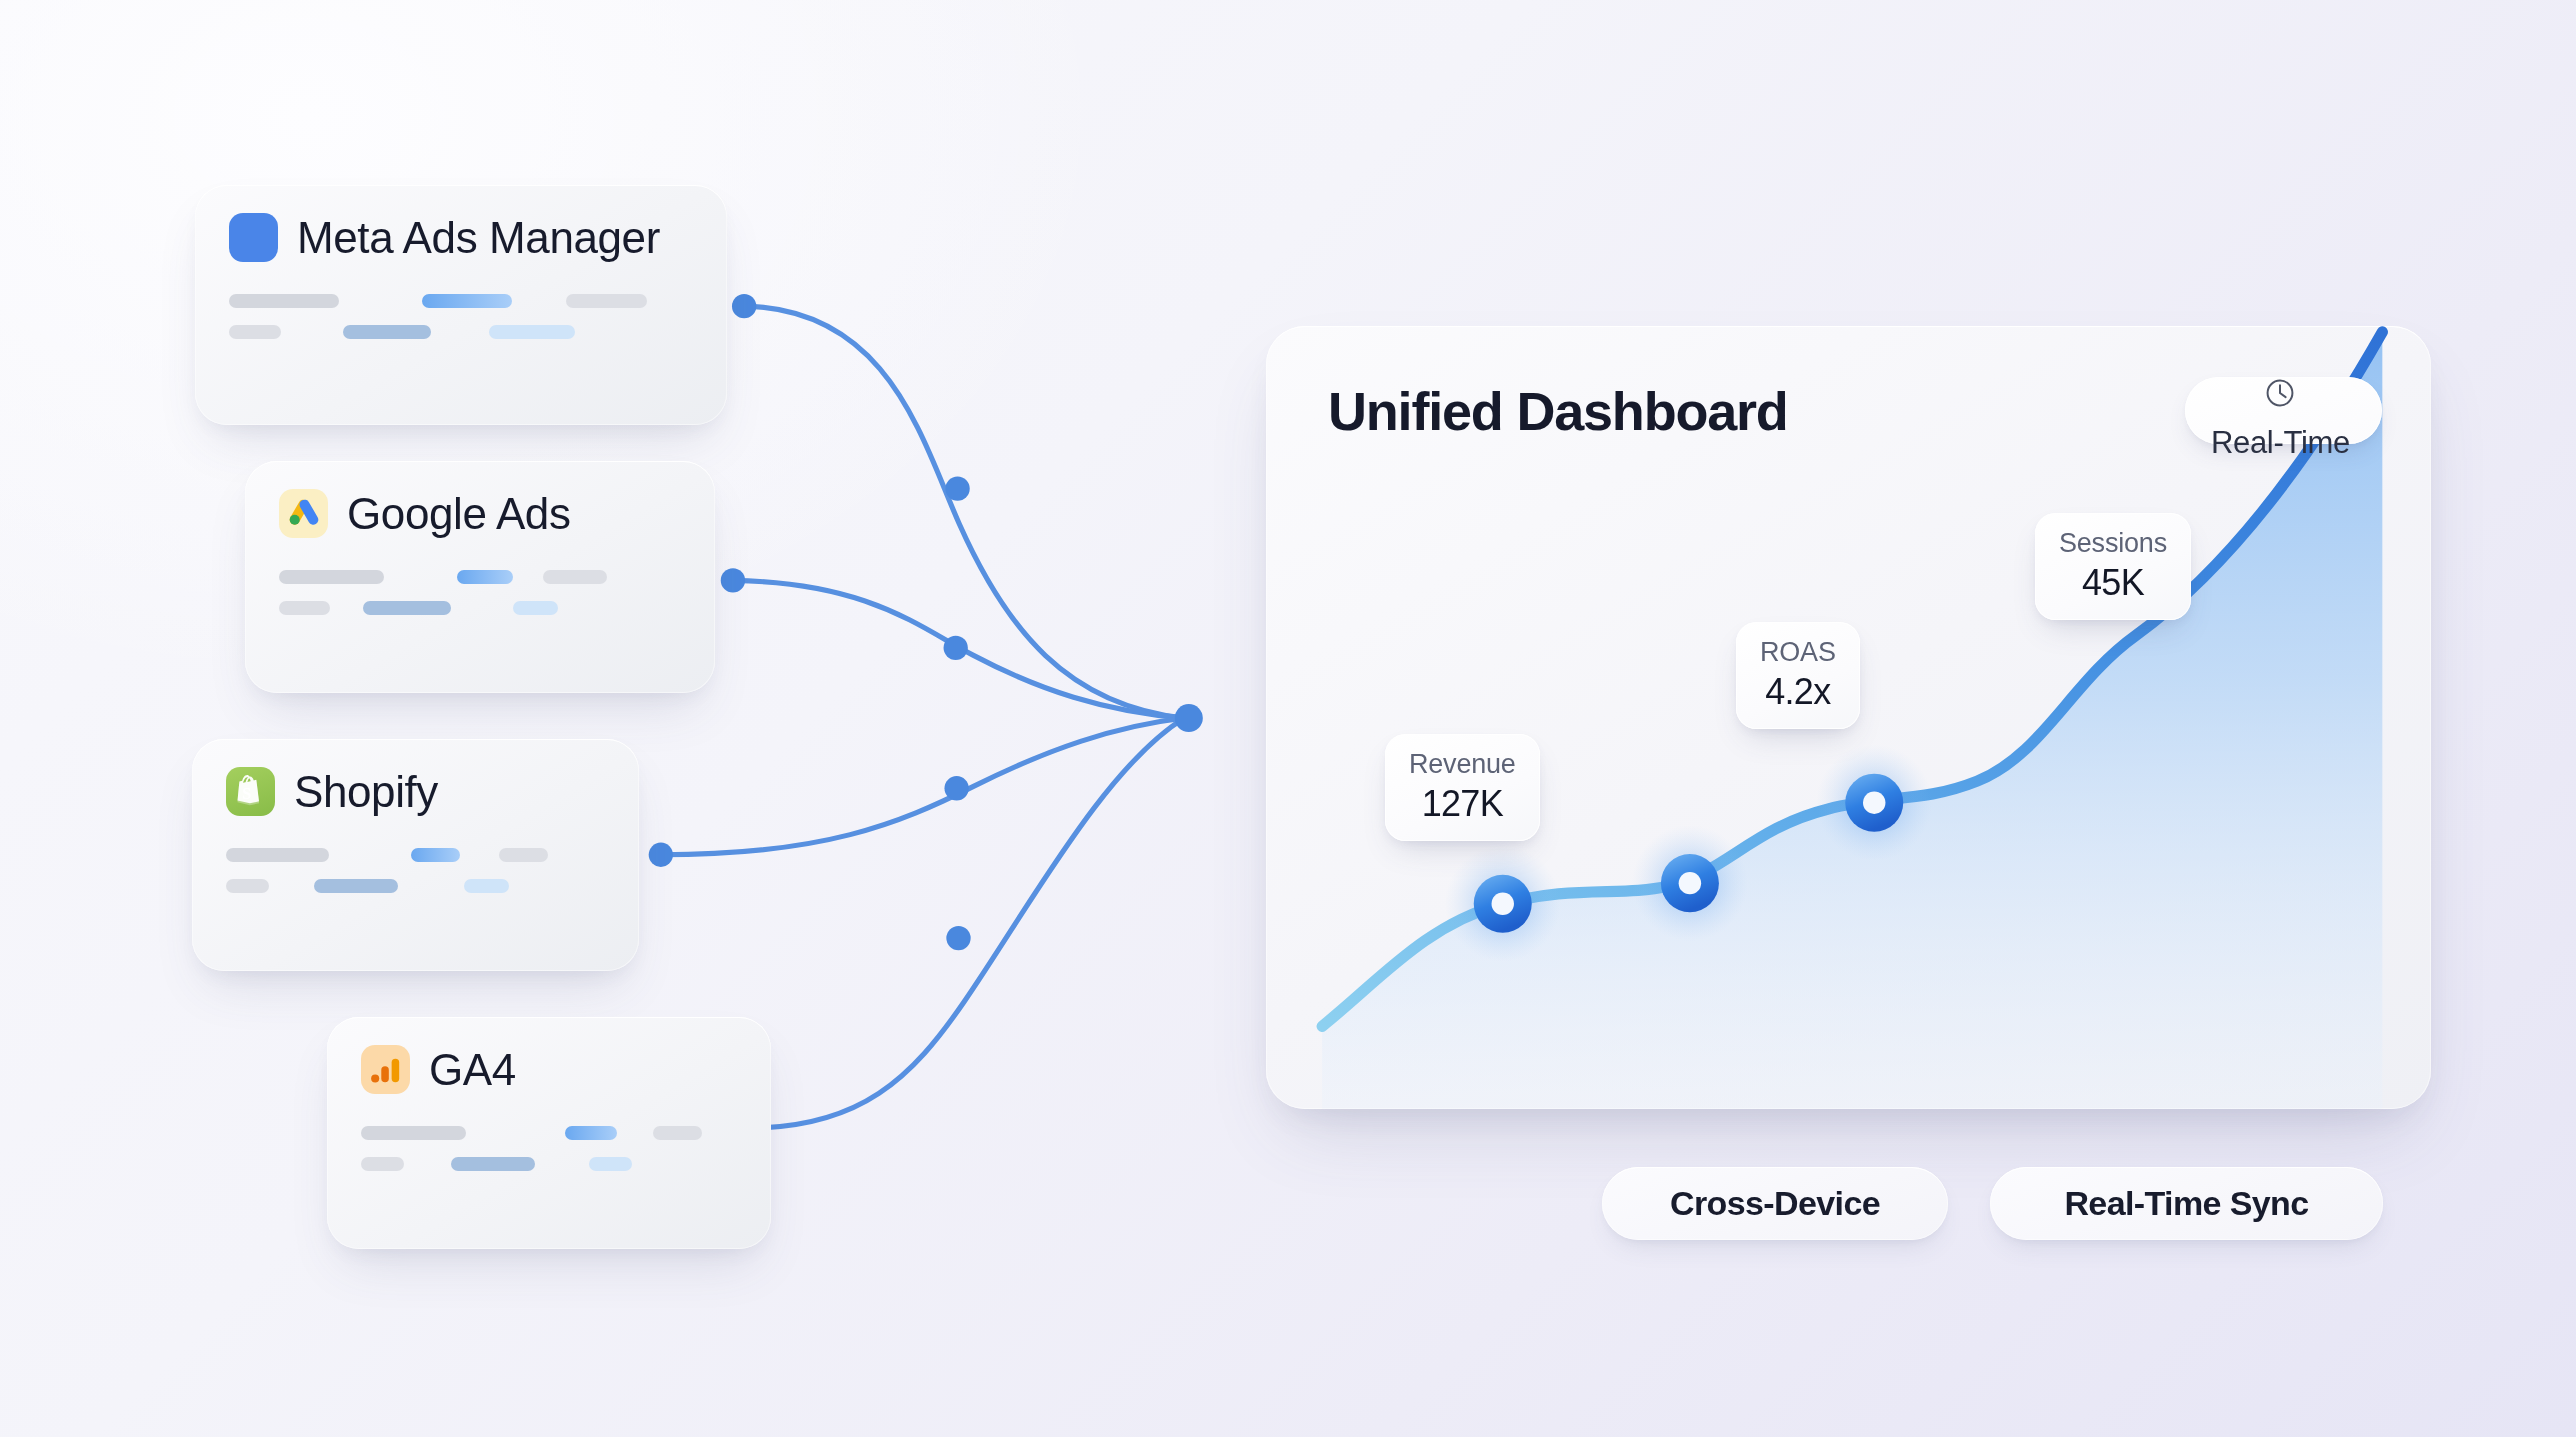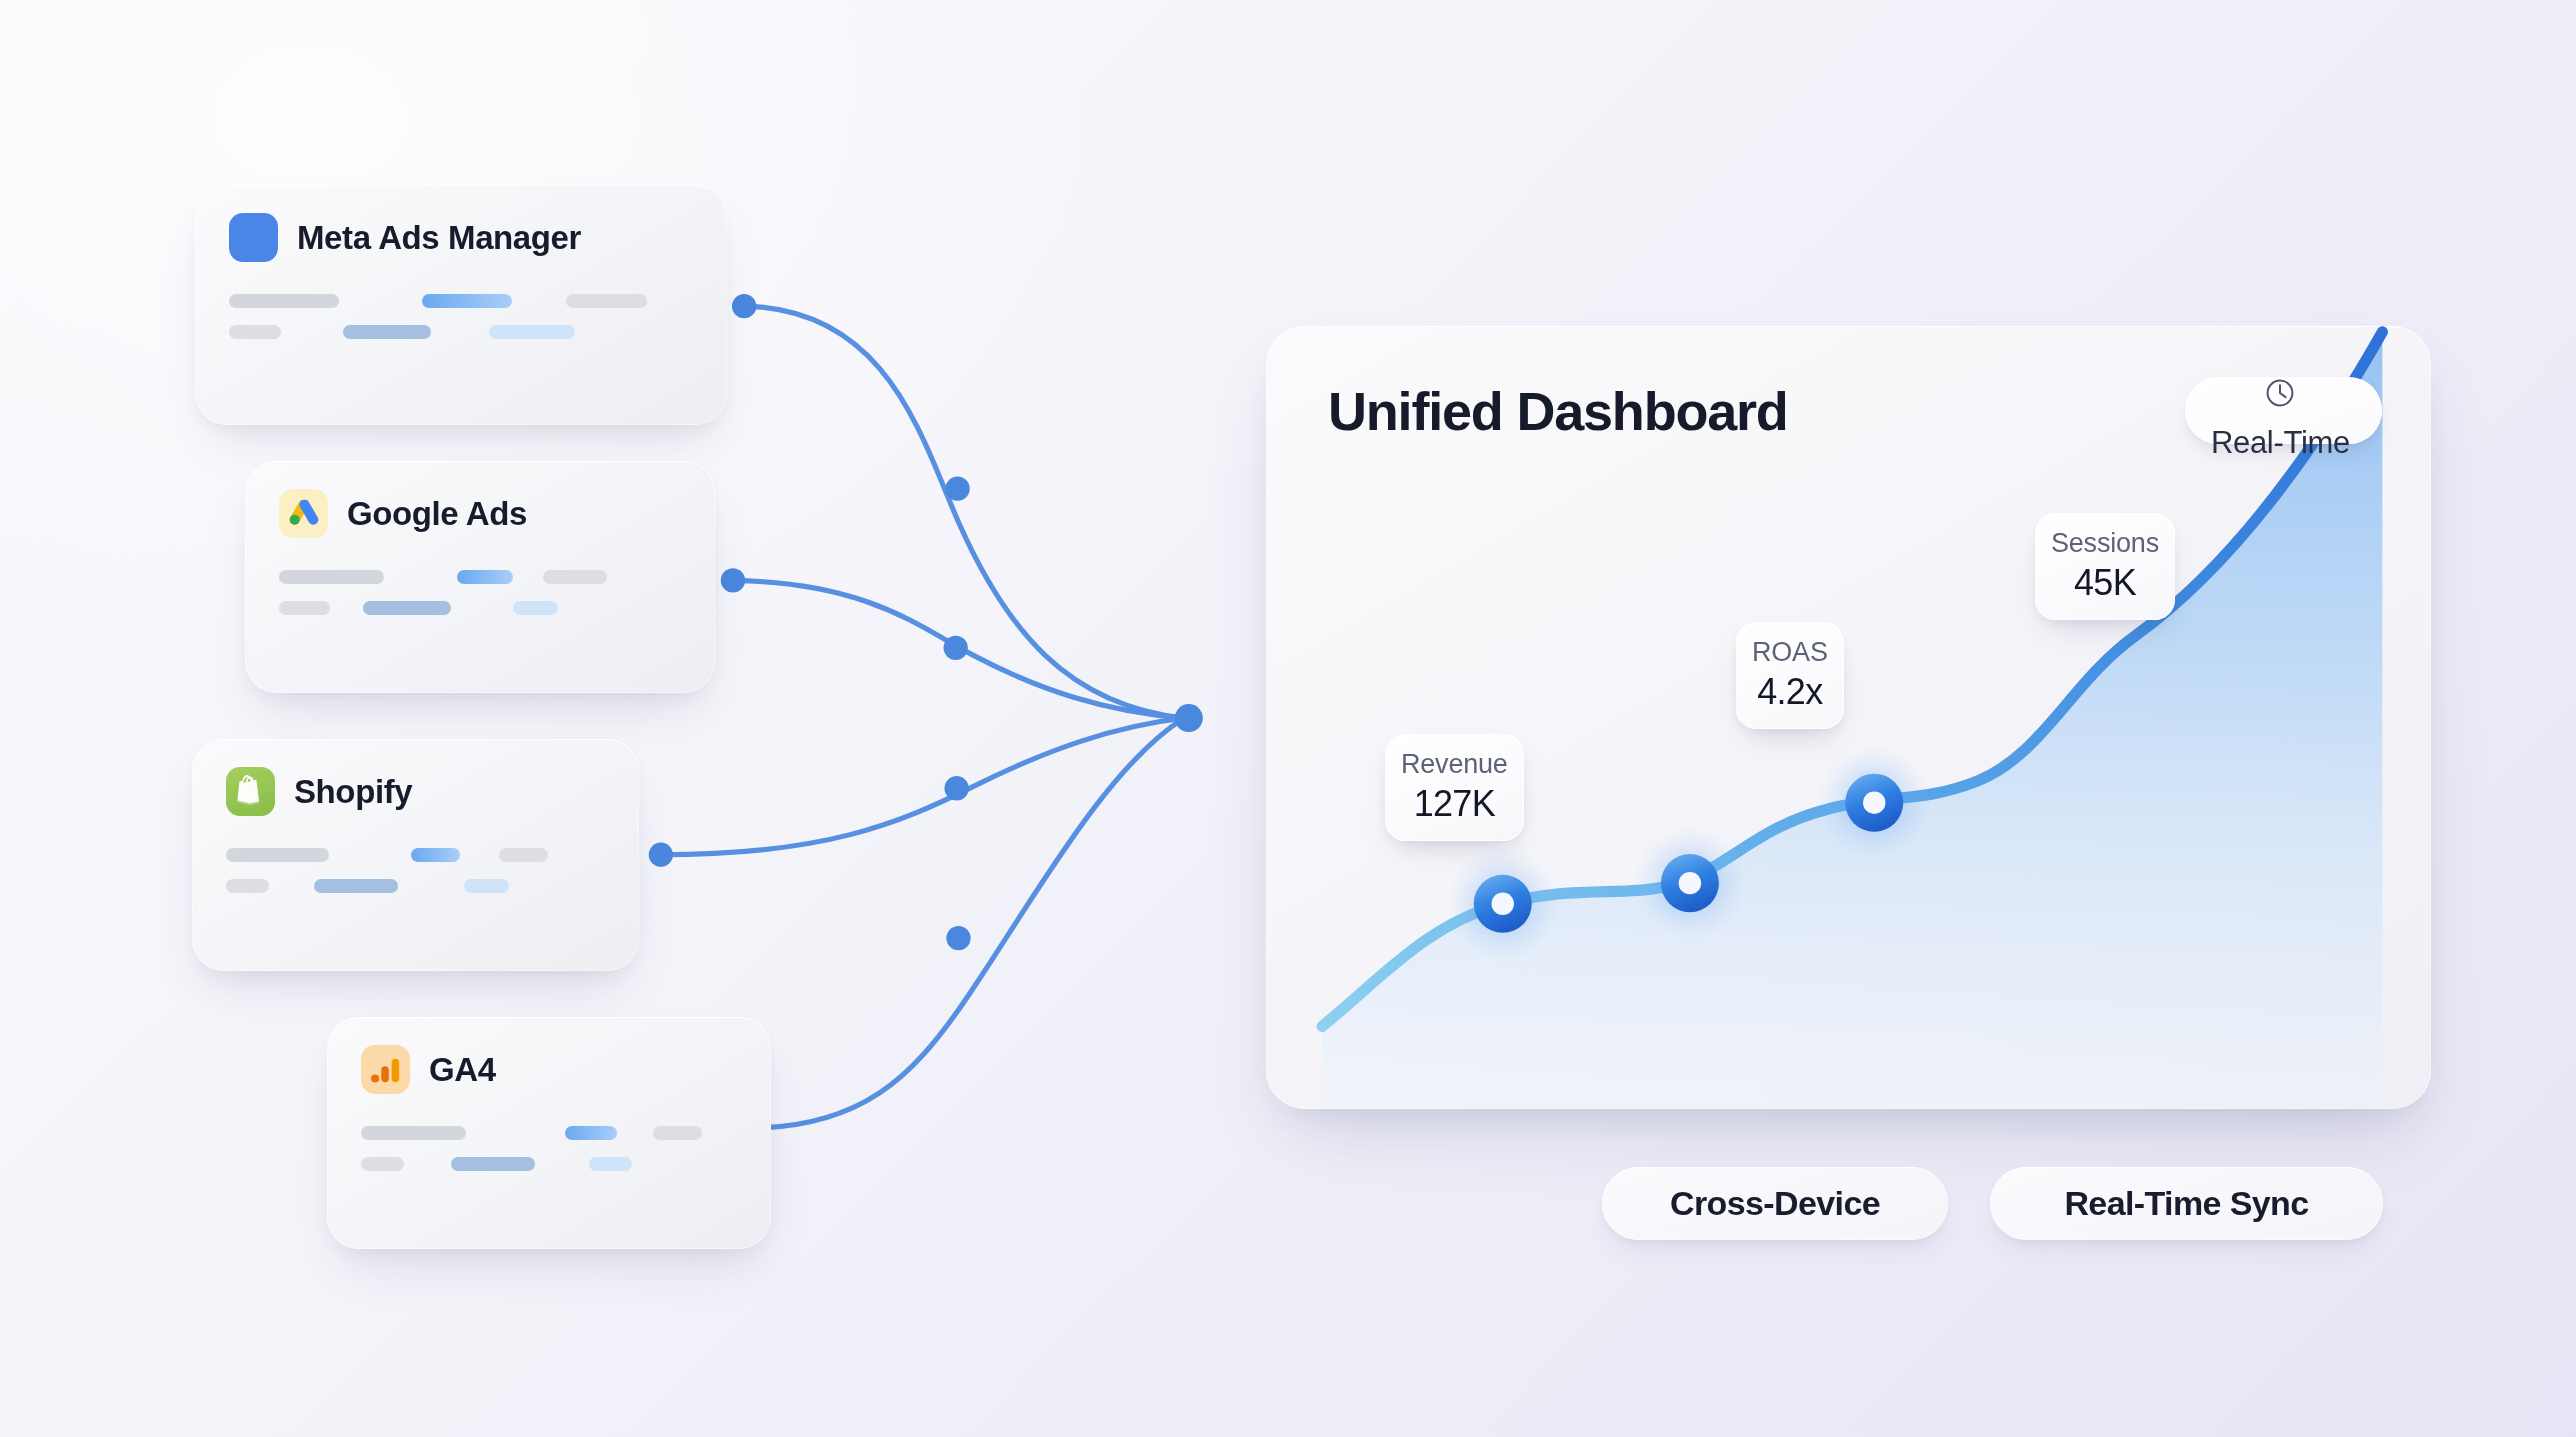--- a/index.html
+++ b/index.html
@@ -46,22 +46,22 @@
     overflow:hidden;
   }
   .src-icon svg { display:block; }
 
   .ic-meta   { background:#4a85e8; }
   .ic-google { background:#fbefc4; }
   .ic-shop   { background:linear-gradient(160deg,#a4cf5e 0%,#88bc48 100%); }
   .ic-ga4    { background:#fcd9a8; }
 
   .src-title {
-    font-size:33px;
-    font-weight:700;
+    font-size:44px;
+    font-weight:400;
     color:#171b2c;
     letter-spacing:-0.4px;
     white-space:nowrap;
     line-height:1;
   }
 
   .skel-rows { position:absolute; left:34px; right:32px; top:109px; }
   .skel-row  { position:relative; height:14px; margin-bottom:17px; }
   .skel { position:absolute; height:14px; border-radius:7.5px; top:0; }
 
@@ -117,21 +117,21 @@
     color:#2a3042; letter-spacing:-0.3px;
     white-space:nowrap; line-height:1;
   }
 
   #chart { position:absolute; left:0; top:0; width:1165px; height:783px; }
 
   
   .tip {
     position:absolute;
     border-radius:20.6px;
-    padding:13px 16px 16px;
+    padding:13px 24px 16px;
     background:linear-gradient(155deg,#ffffff 0%,#fbfbfd 60%,#f6f7fa 100%);
     box-shadow:
       0 15px 32px -11.2px rgba(70,78,120,0.22),
       0 4.7px 11.2px -4.7px rgba(70,78,120,0.12),
       inset 0 0 0 0.9px rgba(255,255,255,0.9);
     text-align:center;
     white-space:nowrap;
   }
   .tip .k {
     font-size:27px; font-weight:400;

